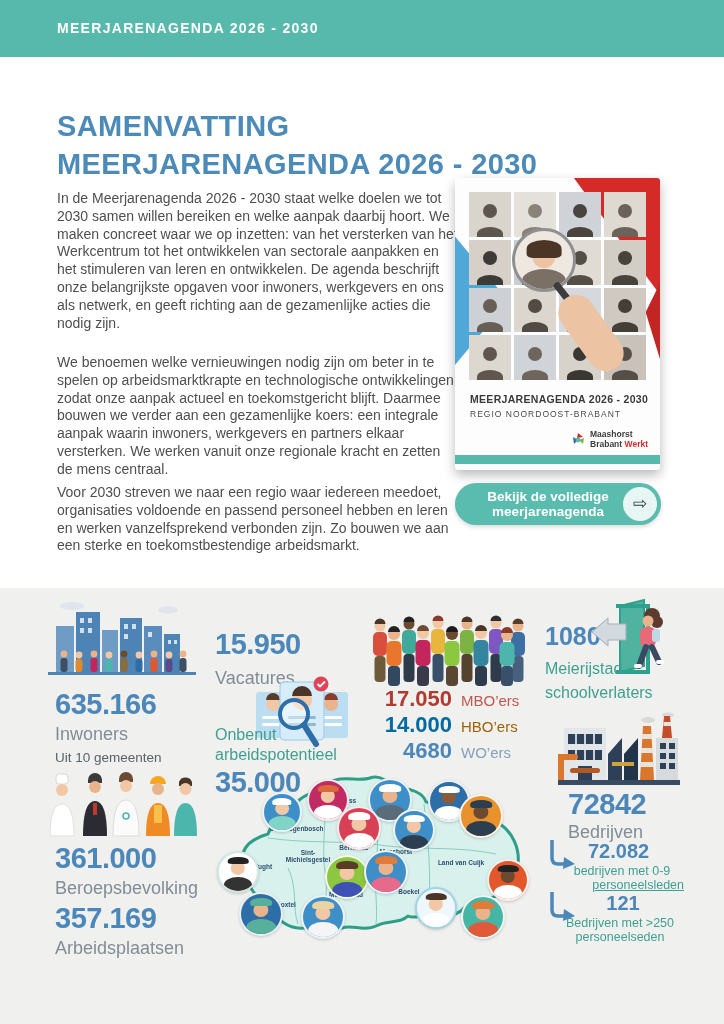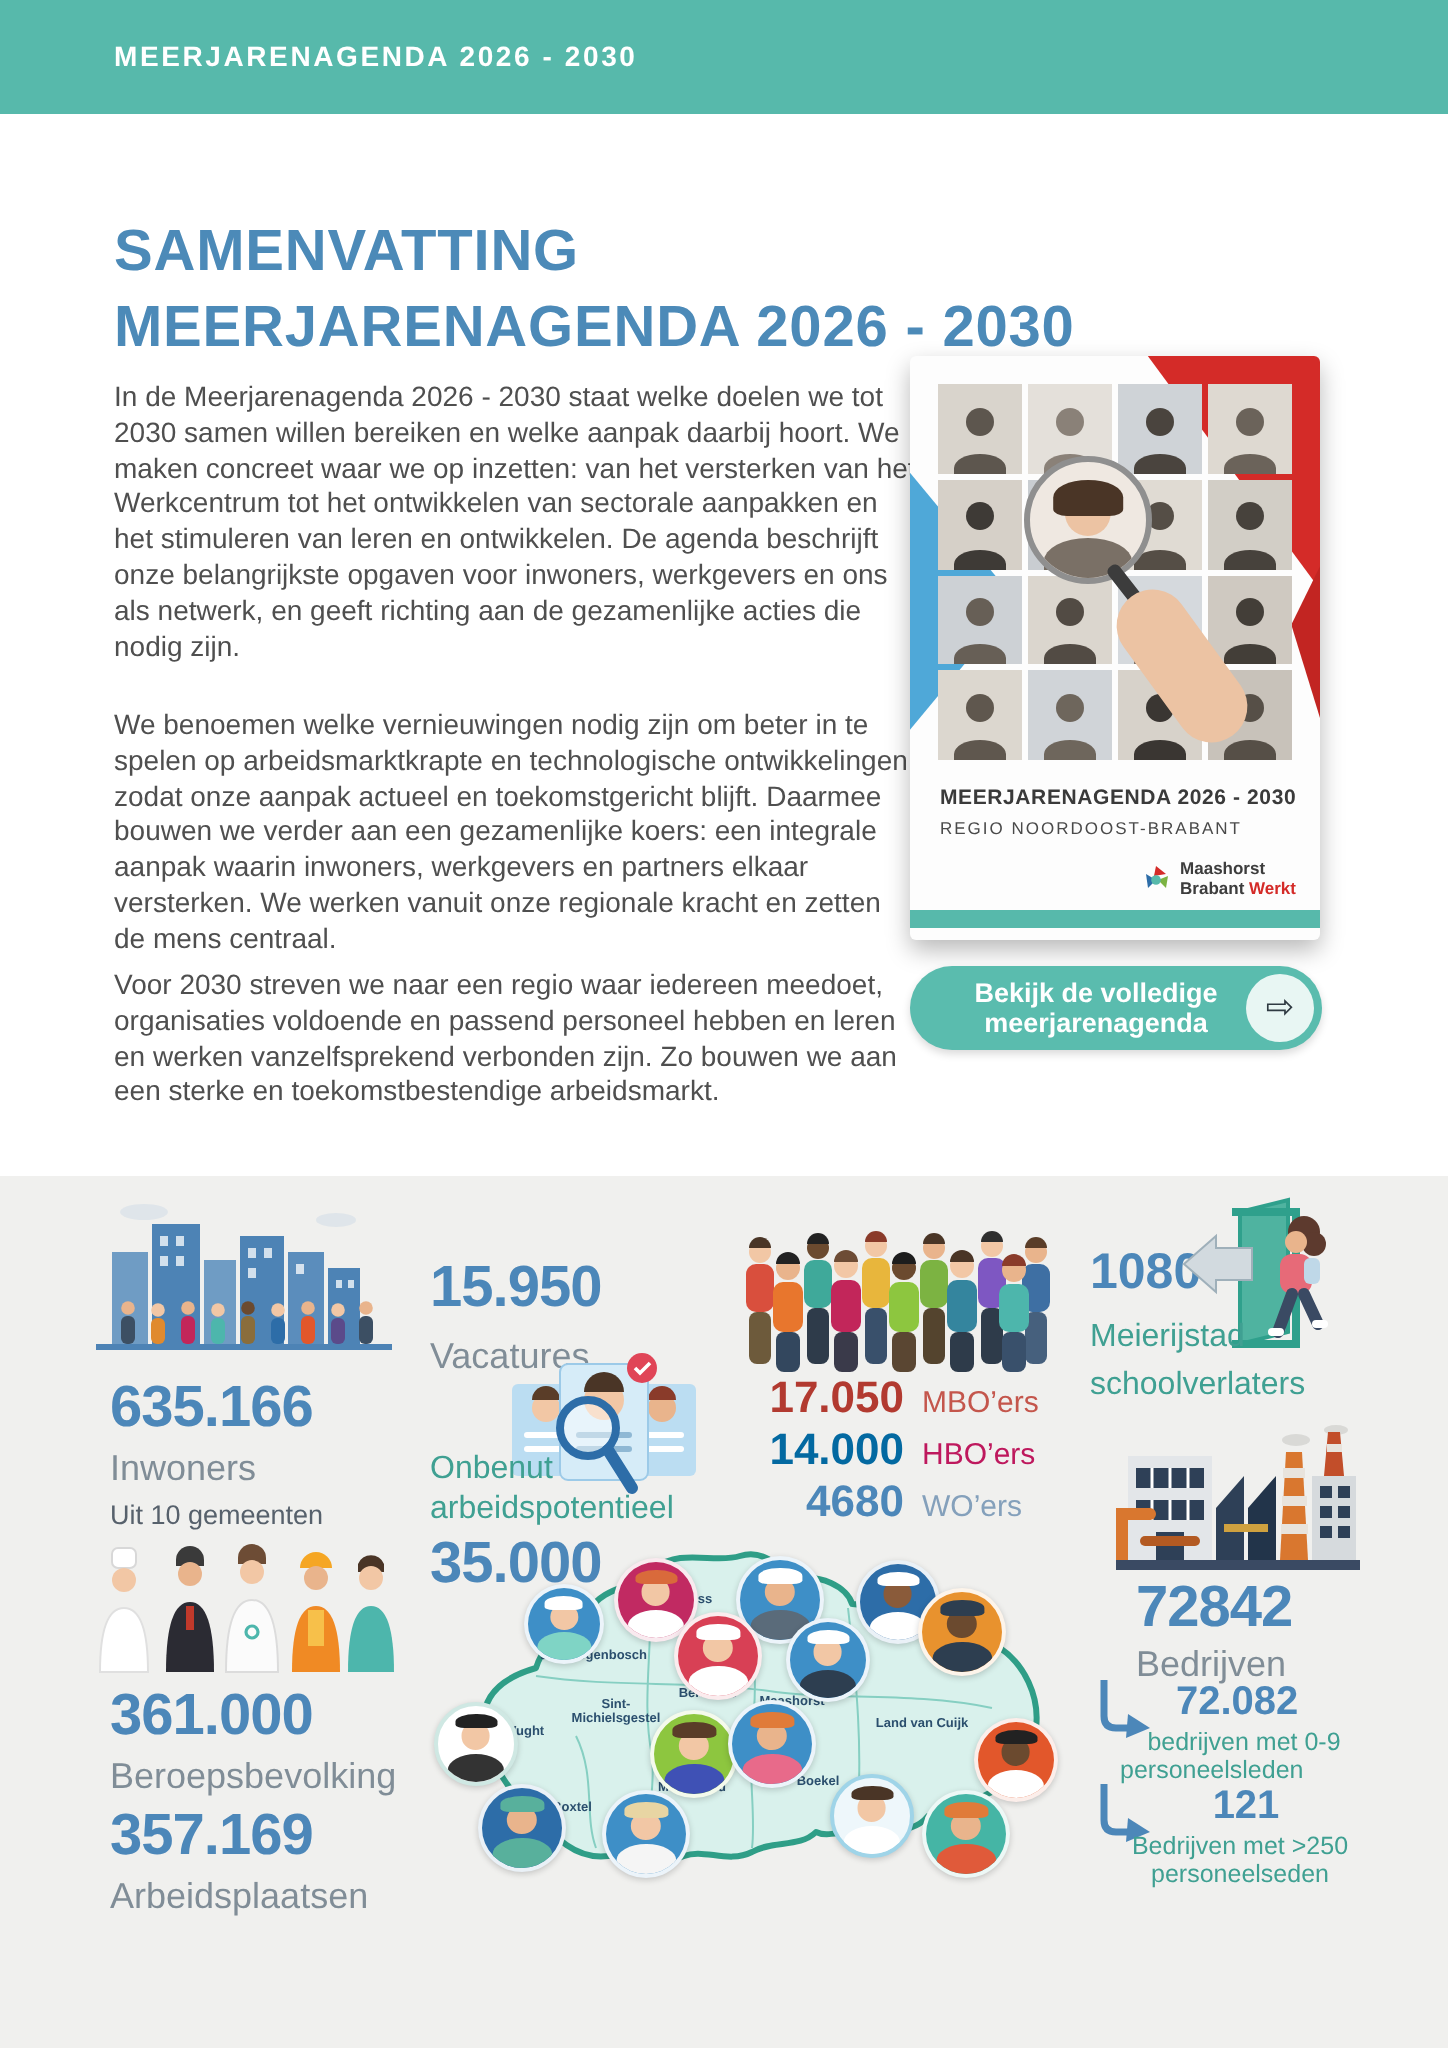--- a/index.html
+++ b/index.html
@@ -74,28 +74,28 @@
   .n-arbeids{left:55px;top:314px;} .l-arbeids{left:55px;top:350px;}
   .n-vac{left:215px;top:40px;} .l-vac{left:215px;top:80px;}
   .s-cv{left:252px;top:88px;width:100px;height:78px;}
   .t-onbenut1{left:215px;top:138px;} .t-onbenut2{left:215px;top:158px;} .n-onbenut{left:215px;top:178px;}
   .s-group{left:366px;top:22px;width:162px;height:78px;}
   .edu{left:372px;top:98px;width:162px;}
   .edu-row{display:flex;align-items:baseline;gap:9px;height:26px;}
   .edu-val{width:80px;text-align:right;font-size:22px;font-weight:bold;}
   .edu-lbl{font-size:15px;}
   .v-mbo{color:#b23a30;} .l-mbo{color:#c4564c;}
-  .v-hbo{color:#0369a1;} .l-hbo{color:#be185d;}
+  .v-hbo{color:#0369a1;} .l-hbo{color:#a16207;}
   .v-wo{color:#4c87b9;} .l-wo{color:#84a0bb;}
   .n-1080{left:545px;top:34px;} .s-door{left:586px;top:8px;width:78px;height:84px;}
   .t-school1{left:545px;top:72px;} .t-school2{left:545px;top:96px;}
   .s-factory{left:556px;top:122px;width:126px;height:80px;}
   .n-bedrijven{left:568px;top:200px;} .l-bedrijven{left:568px;top:234px;}
   .elbow1{left:548px;top:250px;} .n-b1{left:588px;top:252px;width:80px;}
-  .t-b1a{left:560px;top:276px;width:124px;text-align:center;} .t-b1b{left:560px;top:290px;width:124px;text-align:left;}
+  .t-b1a{left:560px;top:276px;width:124px;text-align:center;} .t-b1b{left:560px;top:290px;width:124px;text-align:right;text-decoration:underline;}
   .elbow2{left:548px;top:302px;} .n-b2{left:588px;top:304px;width:70px;text-align:center;}
   .t-b2a{left:553px;top:328px;width:134px;text-align:center;} .t-b2b{left:553px;top:342px;width:134px;text-align:center;}
   
   .map{position:absolute;left:228px;top:180px;width:300px;height:188px;}
   .muni{position:absolute;transform:translate(-50%,-50%);font-size:6.5px;font-weight:bold;color:#2b4f6e;
         text-align:center;white-space:pre-line;line-height:7px;z-index:2;}
   .avatar{position:absolute;border-radius:50%;overflow:hidden;box-shadow:0 1px 3px rgba(0,0,0,.18);z-index:3;}
   .avatar .body{position:absolute;left:50%;bottom:-4%;width:74%;height:42%;border-radius:50% 50% 0 0;transform:translateX(-50%);}
   .avatar .head{position:absolute;left:50%;top:22%;width:38%;height:36%;border-radius:50%;transform:translateX(-50%);}
   .avatar .hat{position:absolute;left:50%;top:10%;width:54%;height:20%;border-radius:50% 50% 22% 22%;transform:translateX(-50%);}

